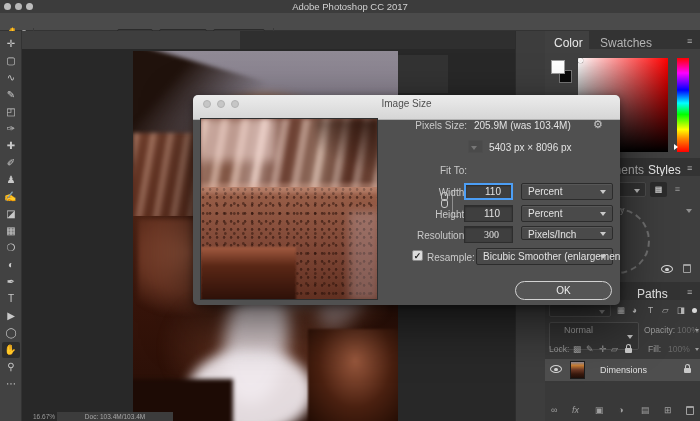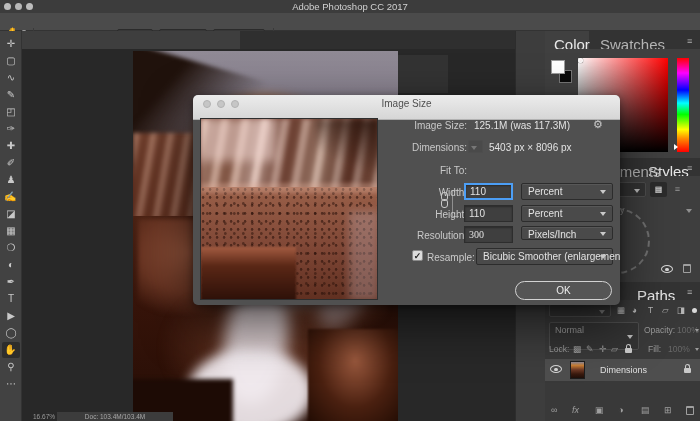--- a/index.html
+++ b/index.html
@@ -59,21 +59,21 @@
 
   #statusbar-zoom{left:33px;top:413px;font-size:6.5px;color:#9a9a9a;}
   #statusbar-doc{left:57px;top:412px;width:116px;height:9px;background:#3c3c3c;color:#a8a8a8;
                  font-size:6.5px;text-align:center;line-height:9px;}
 
   
   #strip{left:515px;top:31px;width:30px;height:390px;background:#3d3d3d;border-left:1px solid #2d2d2d;}
 
   
   .pheader{left:545px;width:155px;height:18px;background:#333;}
-  .ptab{font-size:15px;color:#b4b4b4;text-align:center;}
+  .ptab{font-size:12px;color:#b4b4b4;text-align:center;}
   .ptab.active{color:#e8e8e8;}
   .pmenu{font-size:9px;color:#b0b0b0;}
   #color-content{left:545px;top:49px;width:155px;height:109px;background:#404040;}
   #cp-bgsw{left:559px;top:70px;width:13px;height:13px;background:#0a0a0a;border:1px solid #777;}
   #cp-fgsw{left:551px;top:60px;width:14px;height:14px;background:#fff;border:1px solid #9b9b9b;z-index:2;}
   #cp-field{left:578px;top:58px;width:90px;height:94px;
     background:linear-gradient(to bottom,rgba(0,0,0,0),#000),linear-gradient(to right,#fff,#f00);}
   #cp-marker{left:578px;top:58px;width:5px;height:5px;border:1px solid #fff;border-radius:50%;box-shadow:0 0 1px #000;z-index:2;}
   #cp-hue{left:677px;top:58px;width:12px;height:94px;
     background:linear-gradient(180deg,#f00 0%,#f0f 16%,#00f 34%,#0ff 48%,#0f0 60%,#ff0 76%,#f80 86%,#f00 100%);}
@@ -93,21 +93,21 @@
 
   .eyeico{width:12px;height:8px;border:1px solid #d5d5d5;border-radius:50%;}
   .eyeico::after{content:"";position:absolute;left:3px;top:1.5px;width:3.5px;height:3.5px;background:#d5d5d5;border-radius:50%;}
   .trashico{width:8px;height:9px;border:1px solid #9f9f9f;border-top:2.5px solid #9f9f9f;border-radius:1px;}
   .lockico{width:7px;height:5px;background:#c9c9c9;border-radius:1px;}
   .lockico::before{content:"";position:absolute;top:-4px;left:1px;width:3px;height:4px;border:1px solid #c9c9c9;border-bottom:none;border-radius:3px 3px 0 0;}
 
   #layers-bg{left:545px;top:300px;width:155px;height:121px;background:#393939;}
   .filtico{top:305px;font-size:8.5px;color:#b5b5b5;}
   #filt-dot{left:692px;top:308px;width:5px;height:5px;border-radius:50%;background:#d9d9d9;}
-  #blend-dd{left:549px;top:322px;width:90px;height:28px;color:#989898;font-size:9px;line-height:15px;padding-left:5px;}
+  #blend-dd{left:549px;top:322px;width:90px;height:28px;color:#989898;font-size:9px;line-height:15px;padding-left:14px;}
   .dimlbl{font-size:8.5px;color:#989898;}
   .dimval{font-size:8.5px;color:#686868;}
   .lockrowico{top:344px;font-size:9px;color:#9a9a9a;}
   #layer-row{left:545px;top:359px;width:155px;height:22px;background:#4e4e4e;}
   #layer-thumb{left:570px;top:361px;width:15px;height:18px;border:1px solid #1d1d1d;
      background:linear-gradient(180deg,#8d8793 0%,#c77d33 22%,#6e3a26 48%,#3a1a0e 75%,#20100a 100%);}
   #layer-name{left:600px;top:365px;font-size:9px;color:#e0e0e0;}
   .botico{top:405px;font-size:9px;color:#9f9f9f;}
 
   
@@ -129,21 +129,21 @@
                radial-gradient(circle at 70% 65%,rgba(45,18,10,.5) 1px,transparent 1.8px),
                linear-gradient(180deg,#9a6049 0%,#7e4635 55%,#5f2f20 100%);
     background-size:7px 8px,9px 10px,100% 100%;}
   .pv-hi{left:0;top:64px;width:178px;height:10px;background:rgba(223,173,152,.4);filter:blur(2px);}
   .pv-bl{left:0;top:128px;width:95px;height:54px;background:linear-gradient(180deg,#a35b41 0%,#5a2716 35%,#2c1008 100%);filter:blur(1px);}
   .pv-wr{left:148px;top:92px;width:30px;height:90px;background:rgba(185,165,172,.35);filter:blur(4px);}
 
   .dlbl{width:174px;text-align:right;font-size:10px;color:#c9c9c9;}
   .dval{font-size:10px;color:#e2e2e2;}
   .dinput{background:#3f3f3f;border:1px solid #2d2d2d;box-shadow:inset 0 1px 2px rgba(0,0,0,.35);
-          color:#e2e2e2;font-size:10px;line-height:15px;padding-left:4px;}
+          color:#e2e2e2;font-size:10px;line-height:15px;padding-left:19px;}
   .dinput.focus{border:2px solid #4c9ef5;line-height:13px;}
   .ddd{background:#4a4a4a;border:1px solid #2c2c2c;border-radius:2px;box-shadow:inset 0 1px 0 rgba(255,255,255,.08);
        color:#e2e2e2;font-size:10px;line-height:15px;padding-left:6px;}
   .ddd::after{content:"";position:absolute;right:6px;top:50%;margin-top:-1.5px;
      border-left:3.5px solid transparent;border-right:3.5px solid transparent;border-top:4.5px solid #c9c9c9;}
   #dlg-gear{left:400px;top:23px;font-size:11px;color:#c9c9c9;}
   #dlg-chain-bracket{left:259px;top:95px;width:7px;height:27px;border-left:1px solid #8f8f8f;
       border-top:1px solid #8f8f8f;border-bottom:1px solid #8f8f8f;}
   .chainring{left:248px;width:7px;height:9px;border:1.5px solid #c9c9c9;border-radius:3px;}
   #dlg-checkbox{left:219px;top:155px;width:11px;height:11px;background:#dcdcdc;border:1px solid #8a8a8a;
@@ -321,25 +321,24 @@
     <div class="abs" id="dlg-preview">
       <div class="pv-top"></div>
         <div class="pv-pink"></div>
         <div class="pv-dkr"></div>
       <div class="pv-rock"></div>
         <div class="pv-hi"></div>
         <div class="pv-bl"></div>
         <div class="pv-wr"></div>
     </div>
 
-    <span class="abs dlbl txt" style="left:100px;top:25px;">Image Size:</span>
-    <span class="abs dval txt" style="left:281px;top:25px;">125.1M (was 117.3M)</span>
+    <span class="abs dlbl txt" style="left:100px;top:25px;">Pixels Size:</span>
+    <span class="abs dval txt" style="left:281px;top:25px;">205.9M (was 103.4M)</span>
     <span class="abs txt" id="dlg-gear">⚙</span>
 
-    <span class="abs dlbl txt" style="left:100px;top:47px;">Dimensions:</span>
     <span class="abs dd dim" style="left:275px;top:45px;width:15px;height:13px;background:#4a4a4a;"></span>
     <span class="abs dval txt" style="left:296px;top:47px;">5403 px  ×  8096 px</span>
 
     <span class="abs dlbl txt" style="left:100px;top:70px;">Fit To:</span>
 
     <div class="abs" id="dlg-chain-bracket"></div>
     <span class="abs chainring" style="top:97px;"></span>
     <span class="abs chainring" style="top:104px;"></span>
 
     <span class="abs dlbl txt" style="left:100px;top:92px;">Width:</span>

